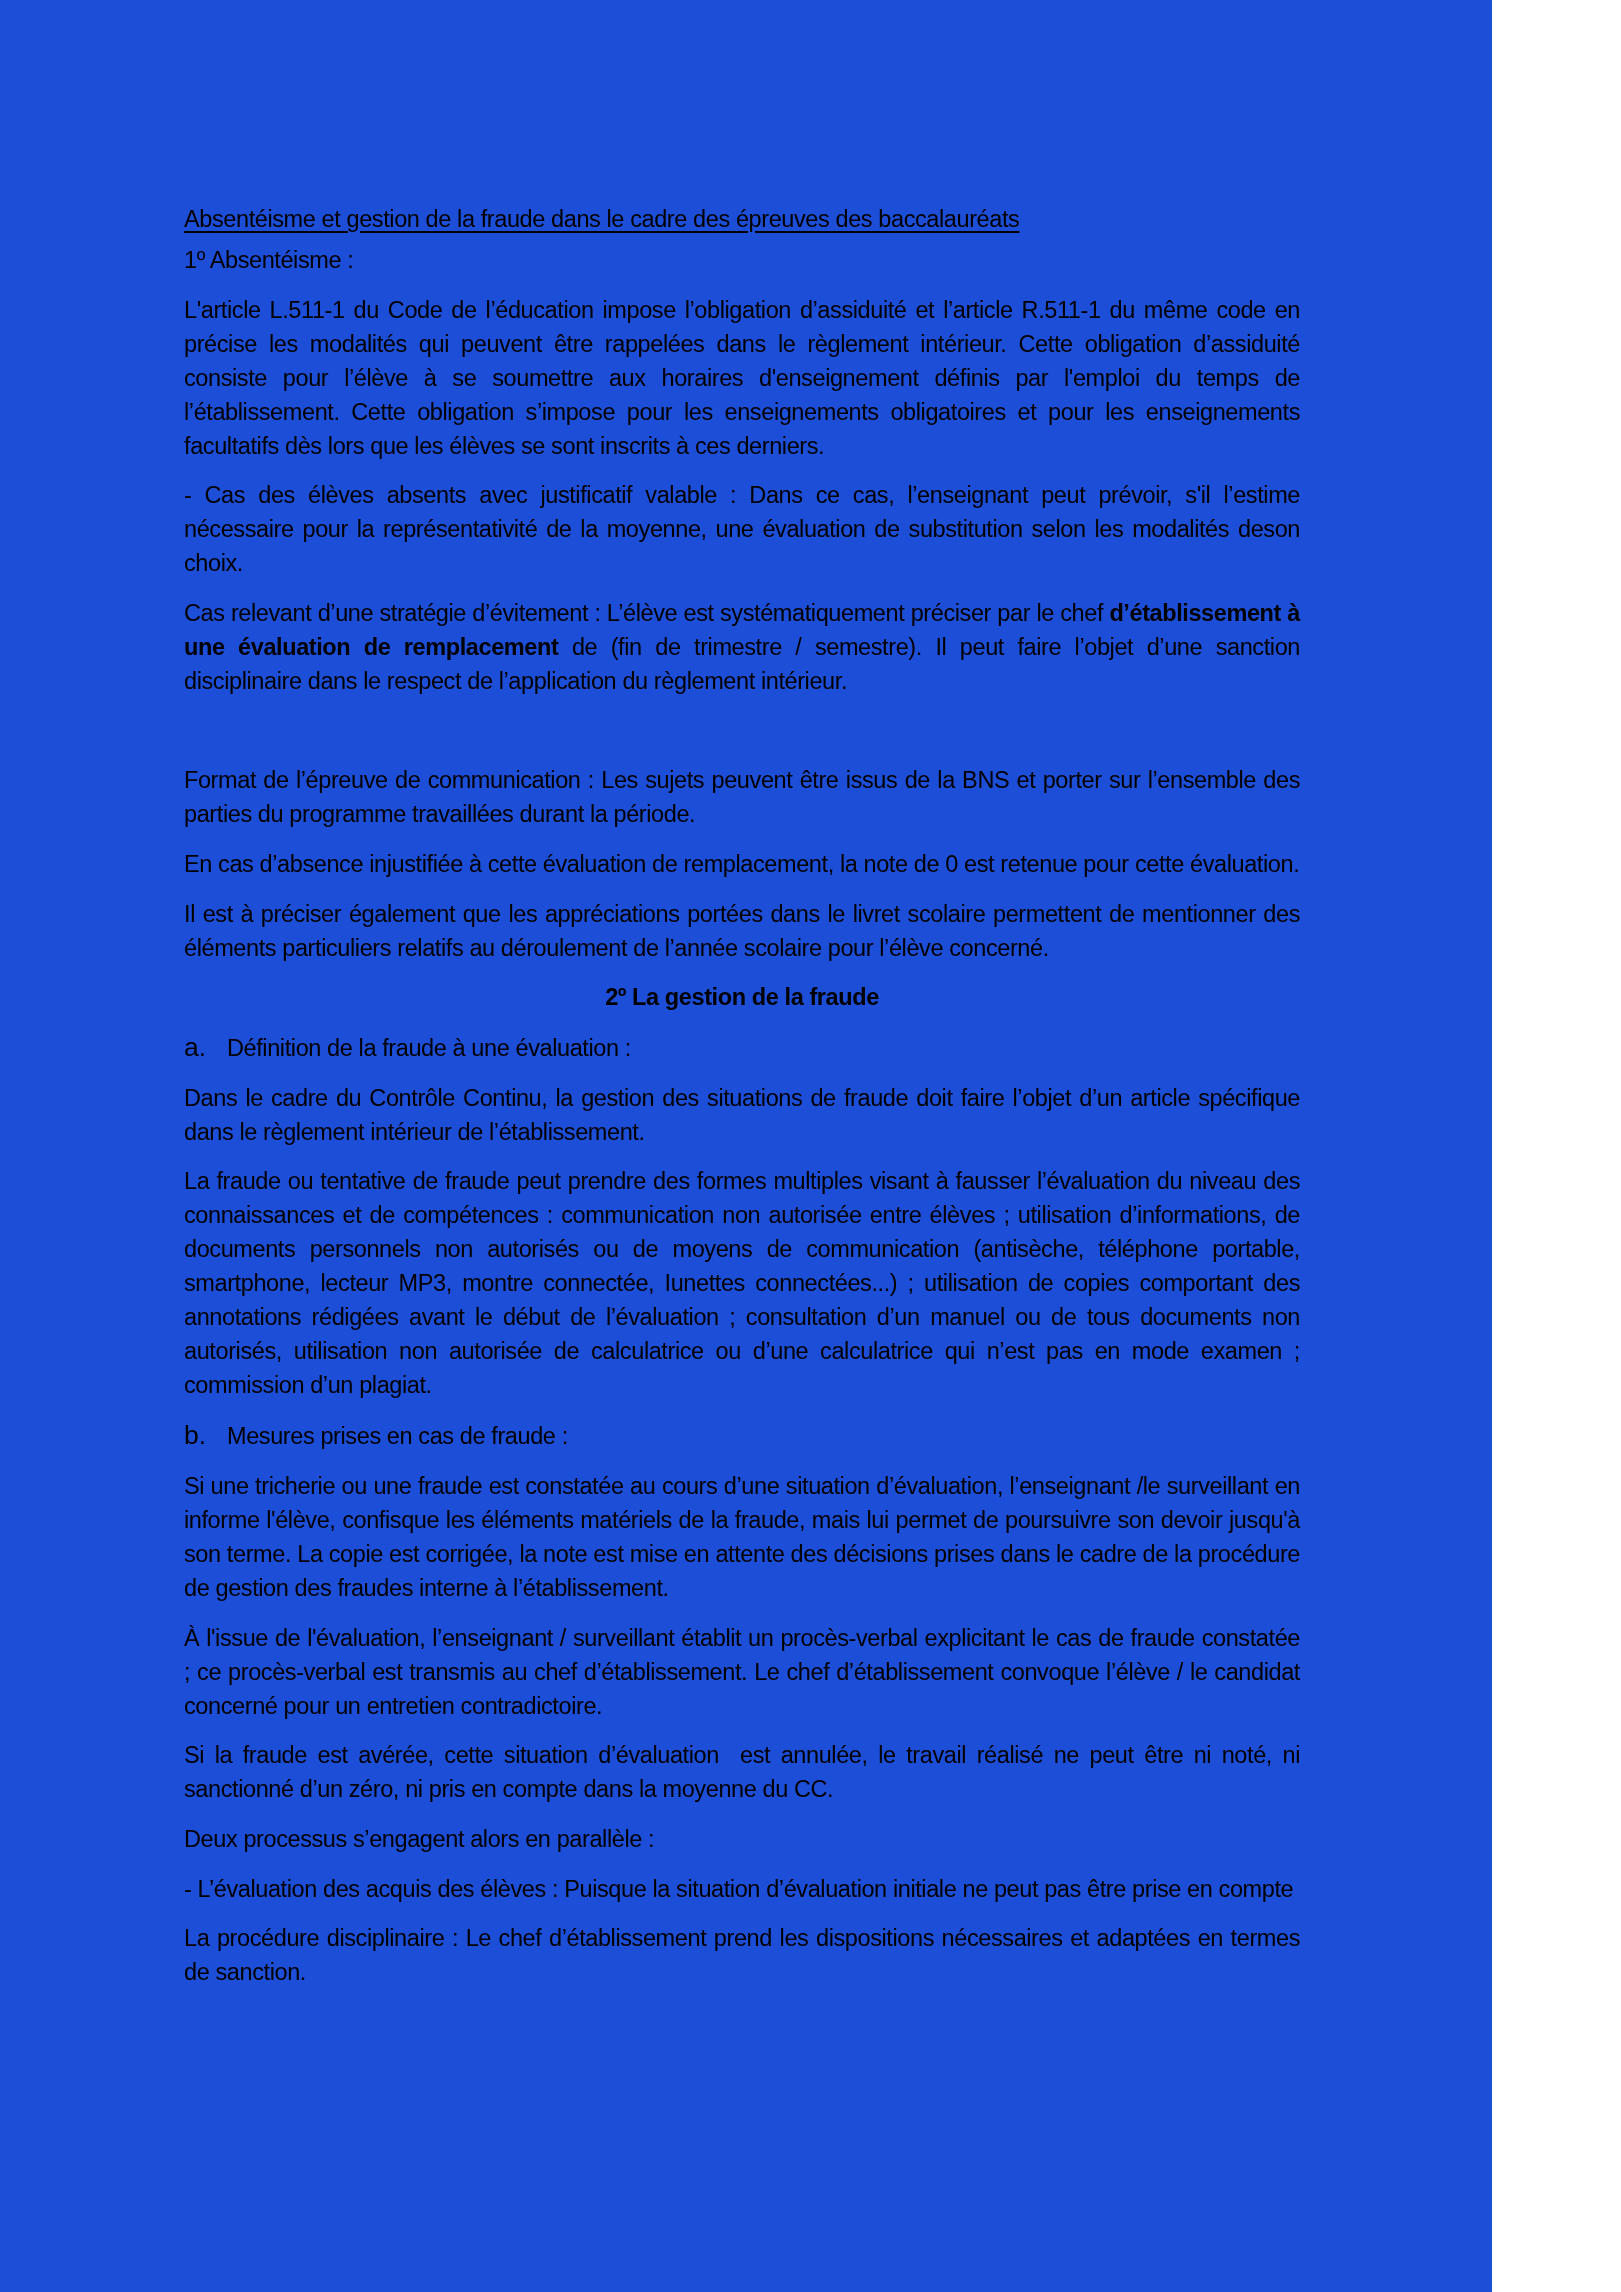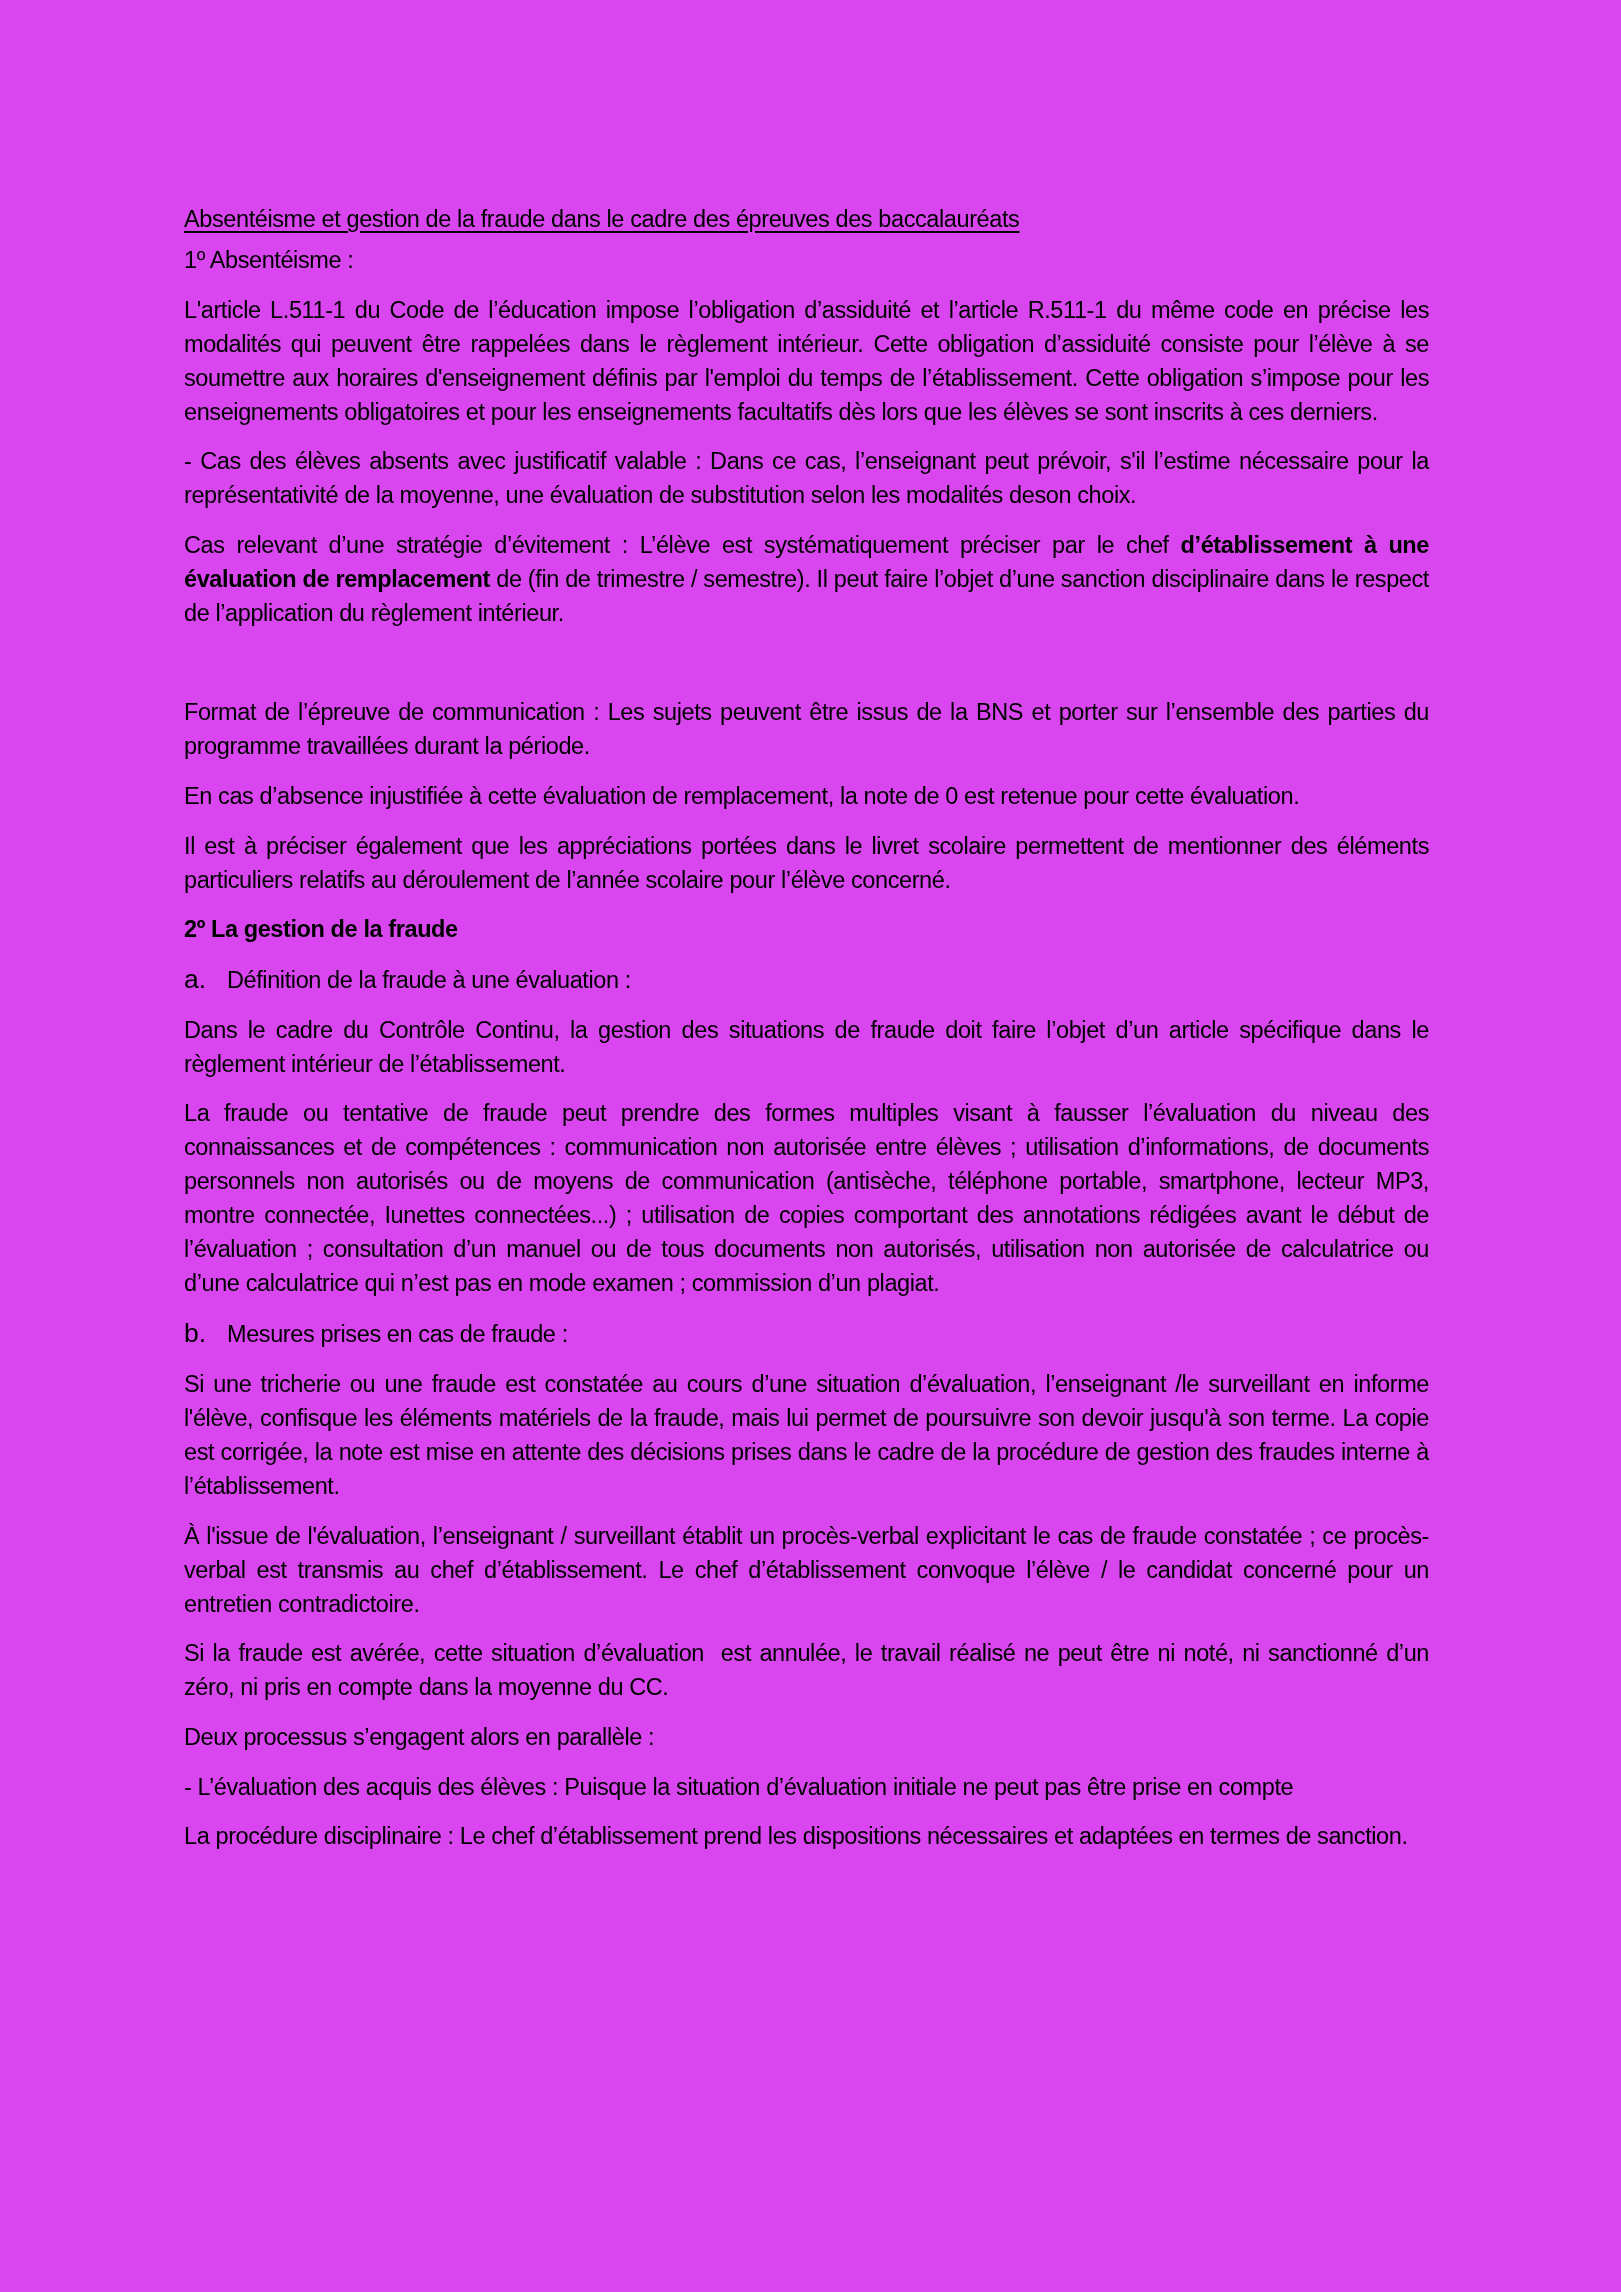--- a/index.html
+++ b/index.html
@@ -2,24 +2,24 @@
 <html><head>
 <meta charset="utf-8">
 <style>
   html, body {
     margin: 0;
     padding: 0;
     background: #ffffff;
   }
   .page {
     position: relative;
-    width: 1621px;
+    width: 1492px;
     height: 2293px;
     box-sizing: border-box;
-    background: #d946ef;
+    background: #1d4ed8;
     color: #000000;
     font-family: "Liberation Sans", sans-serif;
     padding: 202px 192px 0 184px;
     overflow: hidden;
   }
   .para {
     font-size: 23.5px;
     line-height: 34px;
     letter-spacing: -0.4px;
     text-align: justify;
@@ -27,21 +27,21 @@
   }
   .single {
     text-align: left;
   }
   .title {
     text-align: left;
     text-decoration: underline;
     text-underline-offset: 3.9px;
     margin-bottom: 6.9px;
   }
-  .bold { font-weight: bold; }
+  .bold { font-weight: bold; text-align: center; }
   .u {
     text-underline-offset: 3.9px;
   }
   .item-marker {
     display: inline-block;
     width: 43px;
     font-size: 26.5px;
     letter-spacing: 0;
   }
   .blank-line {

